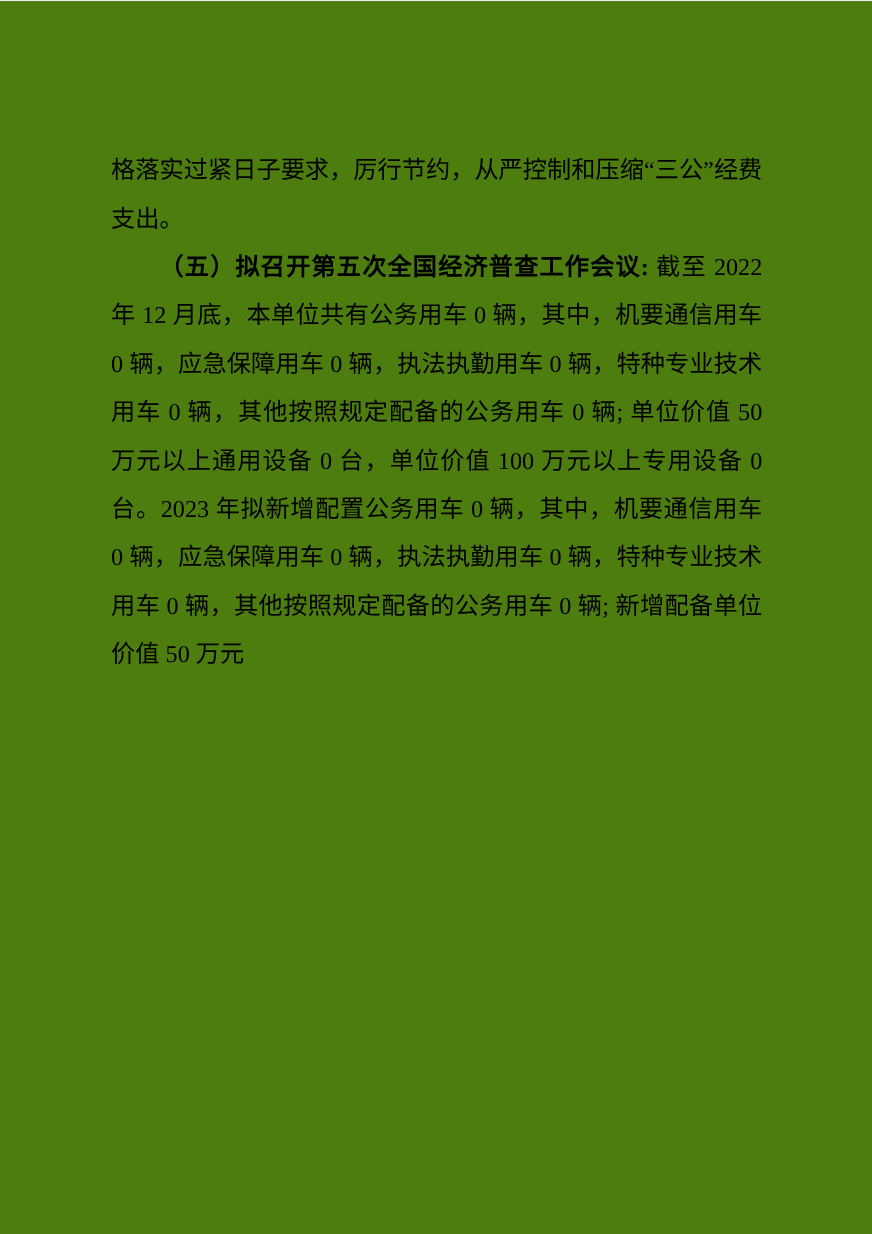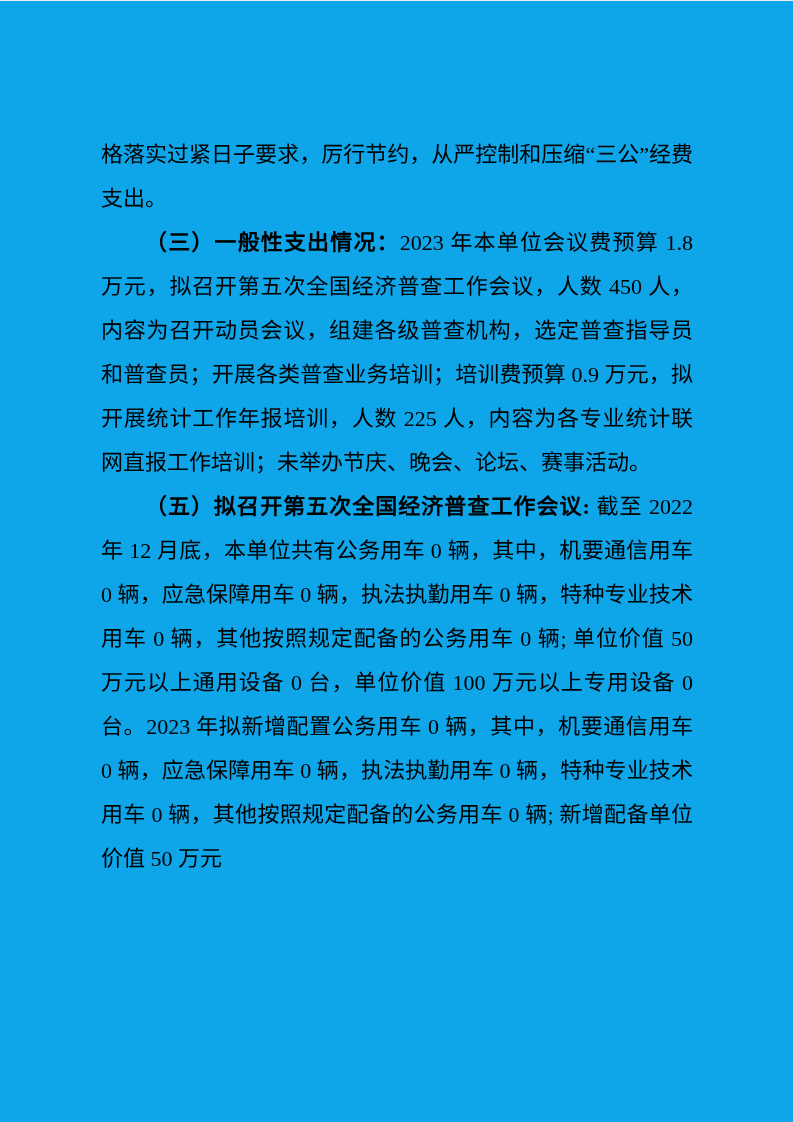--- a/index.html
+++ b/index.html
@@ -4,21 +4,21 @@
 <style>
   html, body {
     margin: 0;
     padding: 0;
     background: #ffffff;
   }
   .page {
     position: relative;
     width: 793px;
     height: 1122px;
-    background: #0ea5e9;
+    background: #4d7c0f;
     overflow: hidden;
     box-sizing: border-box;
   }
   .page-top-edge {
     position: absolute;
     top: 0;
     left: 0;
     width: 100%;
     height: 1px;
     background: #ededed;
@@ -46,19 +46,18 @@
 </style>
 </head>
 <body>
 
 <div class="page">
   <div class="page-top-edge"></div>
   <div class="content">
 
     <p class="para no-indent"><span>格落实过紧日子要求，厉行节约，从严控制和压缩“三公”经费支出。</span></p>
 
-    <p class="para"><strong class="lead">（三）一般性支出情况：</strong><span>2023 年本单位会议费预算 1.8 万元，拟召开第五次全国经济普查工作会议，人数 450 人，内容为召开动员会议，组建各级普查机构，选定普查指导员和普查员；开展各类普查业务培训；培训费预算 0.9 万元，拟开展统计工作年报培训，人数 225 人，内容为各专业统计联网直报工作培训；未举办节庆、晚会、论坛、赛事活动。</span></p>
 
 
     <p class="para"><strong class="lead">（五）拟召开第五次全国经济普查工作会议:</strong><span> 截至 2022 年 12 月底，本单位共有公务用车 0 辆，其中，机要通信用车 0 辆，应急保障用车 0 辆，执法执勤用车 0 辆，特种专业技术用车 0 辆，其他按照规定配备的公务用车 0 辆; 单位价值 50 万元以上通用设备 0 台，单位价值 100 万元以上专用设备 0 台。2023 年拟新增配置公务用车 0 辆，其中，机要通信用车 0 辆，应急保障用车 0 辆，执法执勤用车 0 辆，特种专业技术用车 0 辆，其他按照规定配备的公务用车 0 辆; 新增配备单位价值 50 万元</span></p>
 
   </div>
 </div>
 
 </body></html>

